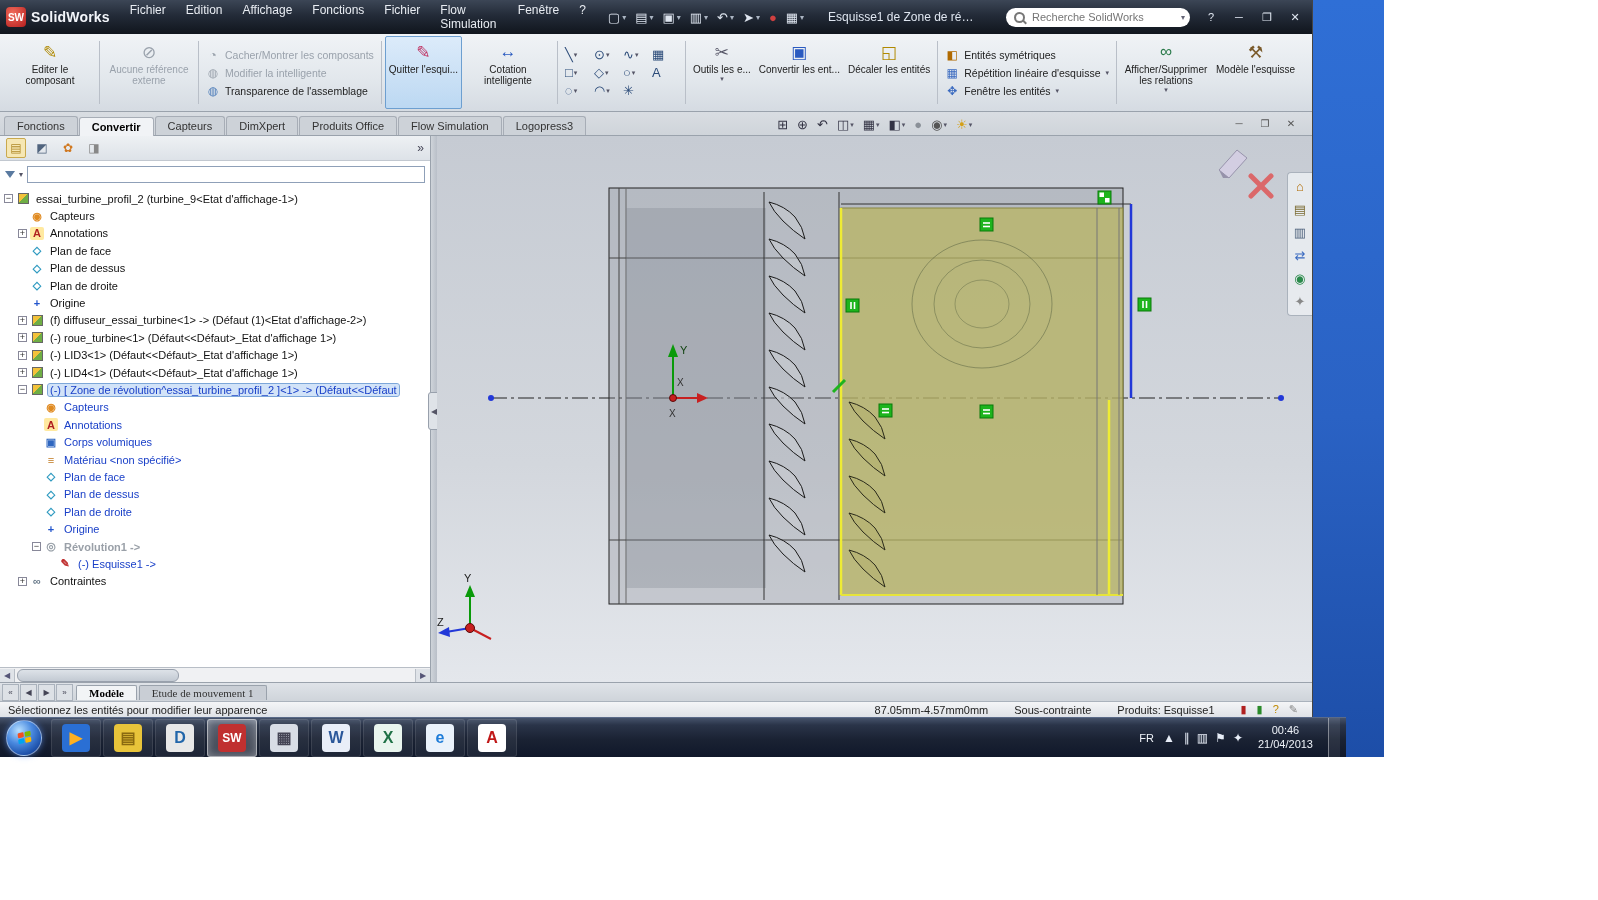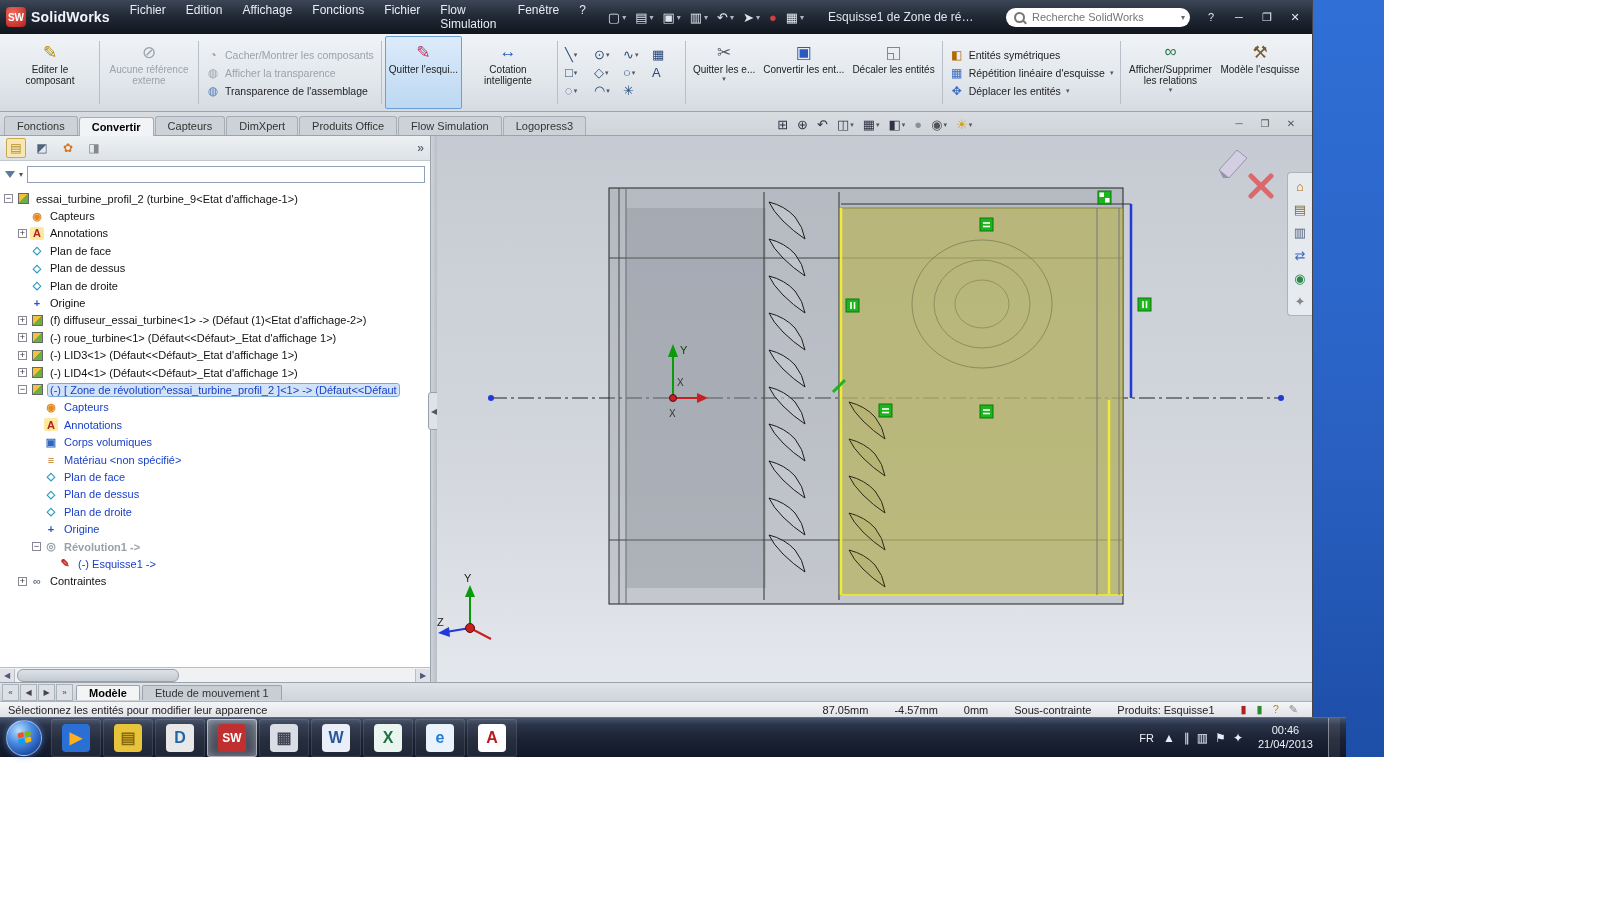--- a/index.html
+++ b/index.html
@@ -97,27 +97,27 @@
     display:flex;align-items:center;justify-content:center;font-size:8px;color:#556;}
   .viewport{flex:1;position:relative;background:linear-gradient(180deg,#c6cbd3 0%,#d3d7dd 60%,#e4e7ec 100%);overflow:hidden;}
   .viewport svg{position:absolute;left:0;top:0;}
   .paneicons{position:absolute;right:0;top:36px;display:flex;flex-direction:column;gap:2px;background:rgba(235,238,242,.85);
     border:1px solid #aab2bc;border-right:none;border-radius:4px 0 0 4px;padding:3px 2px;}
   .pibtn{width:20px;height:21px;display:flex;align-items:center;justify-content:center;font-size:13px;border-radius:2px;}
   
   .bottomtabs{position:absolute;left:0;top:682px;width:100%;height:19px;box-sizing:border-box;background:linear-gradient(180deg,#dfe3e8,#cfd4da);
     border-top:1px solid #9aa2ac;display:flex;align-items:center;padding:0 2px;font-size:11px;}
   .barrow{width:15px;height:15px;display:flex;align-items:center;justify-content:center;font-size:8px;color:#445;background:#dde1e6;border:1px solid #aab2bc;margin-right:1px;}
-  .btab{padding:1px 12px;border:1px solid #9aa2ac;border-bottom:none;background:#c9ced5;color:#333;margin-left:2px;border-radius:2px 2px 0 0;}
+  .btab{padding:1px 12px;border:1px solid #9aa2ac;border-bottom:none;background:#c9ced5;color:#333;margin-left:2px;border-radius:2px 2px 0 0;font-family:Liberation Serif, serif;}
   .btab.active{background:#f2f4f6;font-weight:bold;color:#000;}
   
   .statusbar{position:absolute;left:0;top:701px;width:100%;height:16px;box-sizing:border-box;background:linear-gradient(180deg,#f4f5f7,#dfe2e7);
     border-top:1px solid #aab2bc;display:flex;align-items:center;font-size:11px;color:#222;padding:0 8px;gap:26px;}
   .sb-hint{white-space:nowrap;}
-  .sb-coords{margin-left:auto;display:flex;gap:26px;}
+  .sb-coords{margin-left:auto;display:flex;}
   .sb-icons{display:flex;gap:10px;padding-right:6px;font-size:11px;}
   
   .taskbar{position:absolute;left:0;top:717px;width:1346px;height:40px;
     background:linear-gradient(180deg,#46536b 0%,#2a3449 18%,#1a2233 55%,#10182a 100%);
     border-top:1px solid #5a6a88;display:flex;align-items:center;padding:0 2px;box-sizing:border-box;}
   .orb{width:34px;height:34px;border-radius:50%;margin:0 8px 0 4px;flex:none;
     background:radial-gradient(circle at 35% 28%,#b8e0ff 0%,#4a8ae0 40%,#1c4fa8 75%,#0c2c66 100%);
     border:1px solid rgba(255,255,255,.45);display:flex;align-items:center;justify-content:center;box-shadow:0 0 6px rgba(90,150,255,.6);}
   .flag{display:grid;grid-template-columns:6px 6px;grid-auto-rows:5px;gap:1px;transform:rotate(-6deg) skewY(-6deg);}
   .flag span{border-radius:1px;}
@@ -212,21 +212,21 @@
           <div class="rlabel">Aucune référence externe</div>
         </div>
         <div class="rsep"></div>
         <div class="rstack">
           <div class="rrow disabled">
             <span class="ric" style="color: rgb(154, 162, 172);">◔</span>
             <span>Cacher/Montrer les composants</span>
           </div>
           <div class="rrow disabled">
             <span class="ric" style="color: rgb(154, 162, 172);">◍</span>
-            <span>Afficher la transparence</span>
+            <span>Modifier la intelligente</span>
           </div>
           <div class="rrow">
             <span class="ric" style="color: rgb(74, 122, 184);">◍</span>
             <span>Transparence de l'assemblage</span>
           </div>
         </div>
         <div class="rsep"></div>
         <div class="rbig active">
           <div class="ric" style="color: rgb(192, 48, 96);">✎</div>
           <div class="rlabel">Quitter l'esqui...</div>
@@ -281,21 +281,21 @@
               <span class="dd">▾</span>
             </span>
             <span class="tcell">
               <span class="g">✳</span>
             </span>
           </div>
         </div>
         <div class="rsep"></div>
         <div class="rbig">
           <div class="ric" style="color: rgb(85, 85, 102);">✂</div>
-          <div class="rlabel">Quitter les e...</div>
+          <div class="rlabel">Outils les e...</div>
           <div class="dd">▾</div>
         </div>
         <div class="rbig">
           <div class="ric" style="color: rgb(42, 90, 192);">▣</div>
           <div class="rlabel">Convertir les ent...</div>
         </div>
         <div class="rbig">
           <div class="ric" style="color: rgb(176, 137, 0);">◱</div>
           <div class="rlabel">Décaler les entités</div>
         </div>
@@ -305,21 +305,21 @@
             <span class="ric" style="color: rgb(176, 106, 0);">◧</span>
             <span>Entités symétriques</span>
           </div>
           <div class="rrow">
             <span class="ric" style="color: rgb(58, 106, 192);">▦</span>
             <span>Répétition linéaire d'esquisse</span>
             <span class="dd">▾</span>
           </div>
           <div class="rrow">
             <span class="ric" style="color: rgb(58, 106, 192);">✥</span>
-            <span>Déplacer les entités</span>
+            <span>Fenêtre les entités</span>
             <span class="dd">▾</span>
           </div>
         </div>
         <div class="rsep"></div>
         <div class="rbig">
           <div class="ric" style="color: rgb(42, 122, 74);">∞</div>
           <div class="rlabel">Afficher/Supprimer les relations</div>
           <div class="dd">▾</div>
         </div>
         <div class="rbig">

